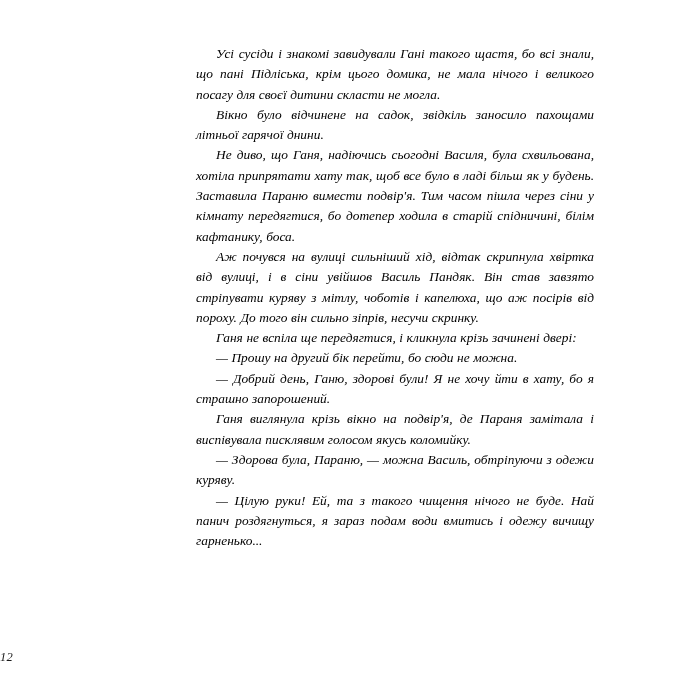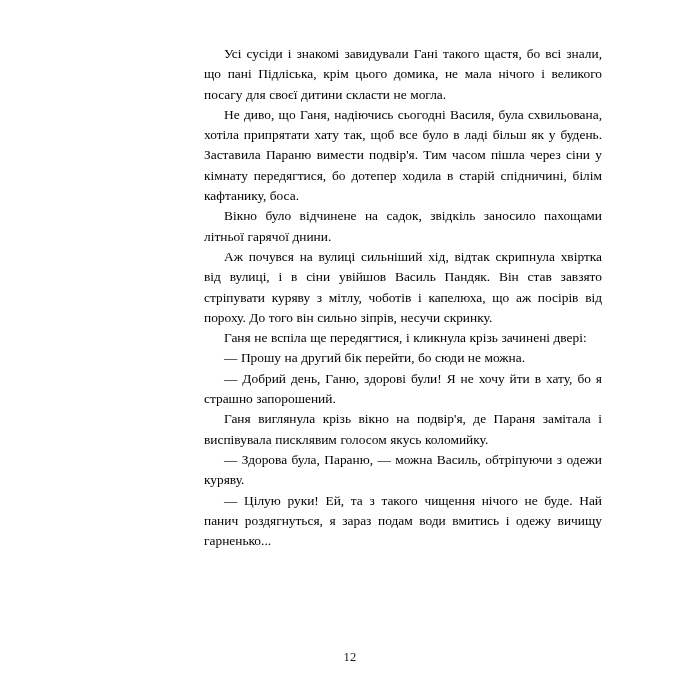--- a/index.html
+++ b/index.html
@@ -12,22 +12,23 @@
     background: #ffffff;
     font-family: "Liberation Serif", serif;
     color: #000000;
     overflow: hidden;
   }
   .page {
     position: relative;
     width: 700px;
     height: 700px;
     box-sizing: border-box;
-    padding: 44px 0 0 8px;
+    padding: 44px 0 0 0;
     background: #ffffff;
+    font-style: italic;
   }
   .text-column {
     width: 398px;
     margin: 0 auto;
     margin-left: 196px;
   }
   .para {
     margin: 0;
     text-align: justify;
     text-justify: inter-word;
@@ -38,34 +39,33 @@
     word-spacing: 0.2px;
   }
   .para.dialogue {
     text-indent: 20px;
   }
   .page-number {
     position: absolute;
     left: 0;
     right: 0;
     top: 650px;
-    text-align: center;
     font-size: 12.5px;
     letter-spacing: 0.3px;
     color: #1a1a1a;
   }
 </style>
 </head>
 <body>
 
 <div class="page">
   <div class="text-column">
     <p class="para">Усі сусіди і знакомі завидували Гані такого щастя, бо всі знали, що пані Підліська, крім цього домика, не мала нічого і великого посагу для своєї дитини скласти не могла.</p>
+    <p class="para">Вікно було відчинене на садок, звідкіль заносило пахощами літньої гарячої днини.</p>
     <p class="para">Не диво, що Ганя, надіючись сьогодні Василя, була схвильована, хотіла припрятати хату так, щоб все було в ладі більш як у будень. Заставила Параню вимести подвір'я. Тим часом пішла через сіни у кімнату передягтися, бо дотепер ходила в старій спідничині, білім кафтанику, боса.</p>
-    <p class="para">Вікно було відчинене на садок, звідкіль заносило пахощами літньої гарячої днини.</p>
     <p class="para">Аж почувся на вулиці сильніший хід, відтак скрипнула хвіртка від вулиці, і в сіни увійшов Василь Пандяк. Він став завзято стріпувати куряву з мітлу, чоботів і капелюха, що аж посірів від пороху. До того він сильно зіпрів, несучи скринку.</p>
     <p class="para">Ганя не вспіла ще передягтися, і кликнула крізь зачинені двері:</p>
     <p class="para dialogue">— Прошу на другий бік перейти, бо сюди не можна.</p>
     <p class="para dialogue">— Добрий день, Ганю, здорові були! Я не хочу йти в хату, бо я страшно запорошений.</p>
     <p class="para">Ганя виглянула крізь вікно на подвір'я, де Параня замітала і виспівувала писклявим голосом якусь коломийку.</p>
     <p class="para dialogue">— Здорова була, Параню, — можна Василь, обтріпуючи з одежи куряву.</p>
     <p class="para dialogue">— Цілую руки! Ей, та з такого чищення нічого не буде. Най панич роздягнуться, я зараз подам води вмитись і одежу вичищу гарненько...</p>
   </div>
   <div class="page-number">12</div>
 </div>

